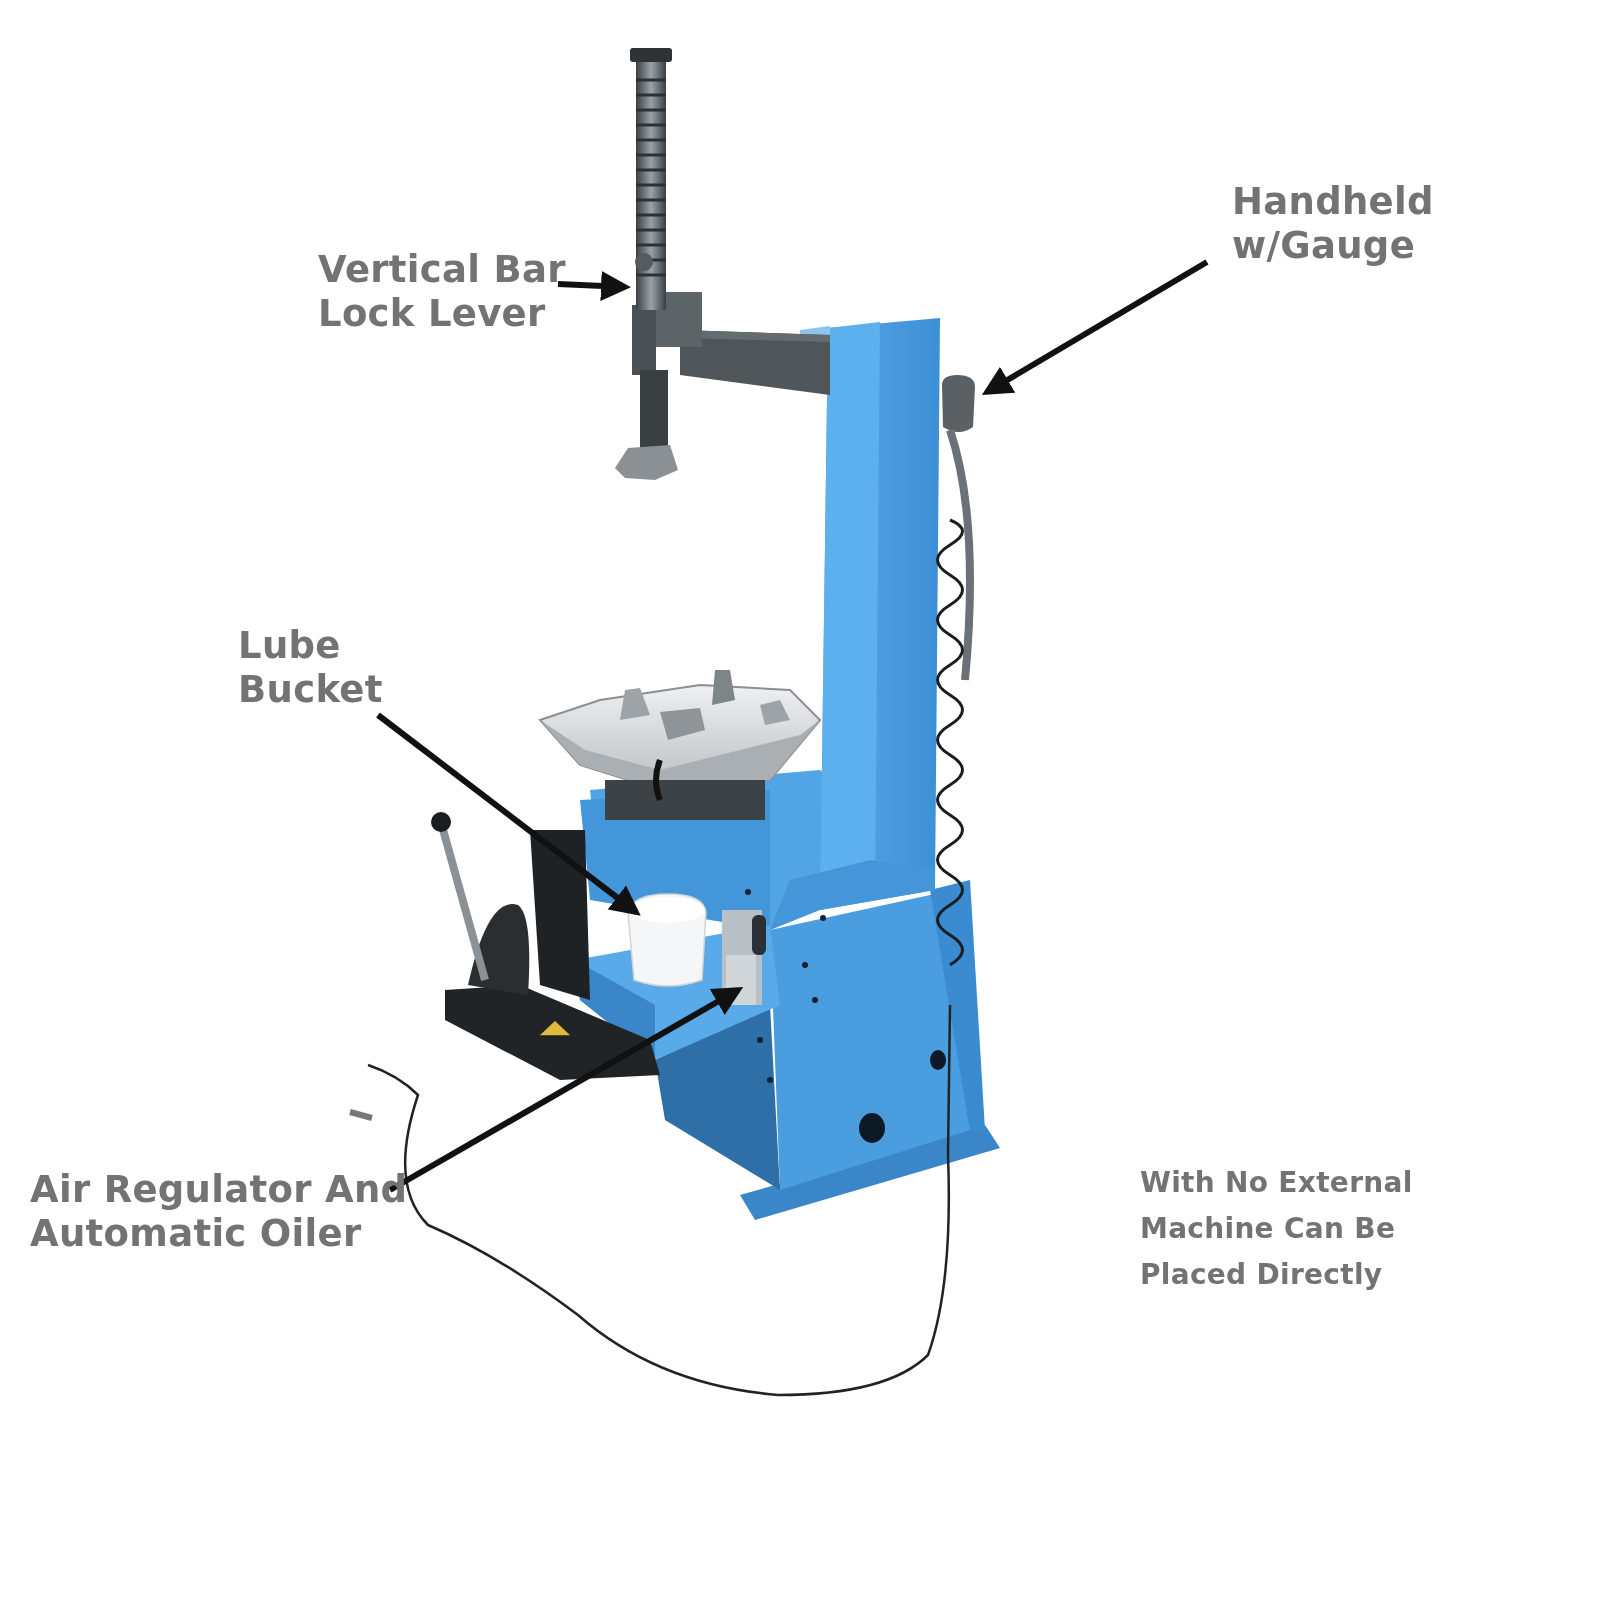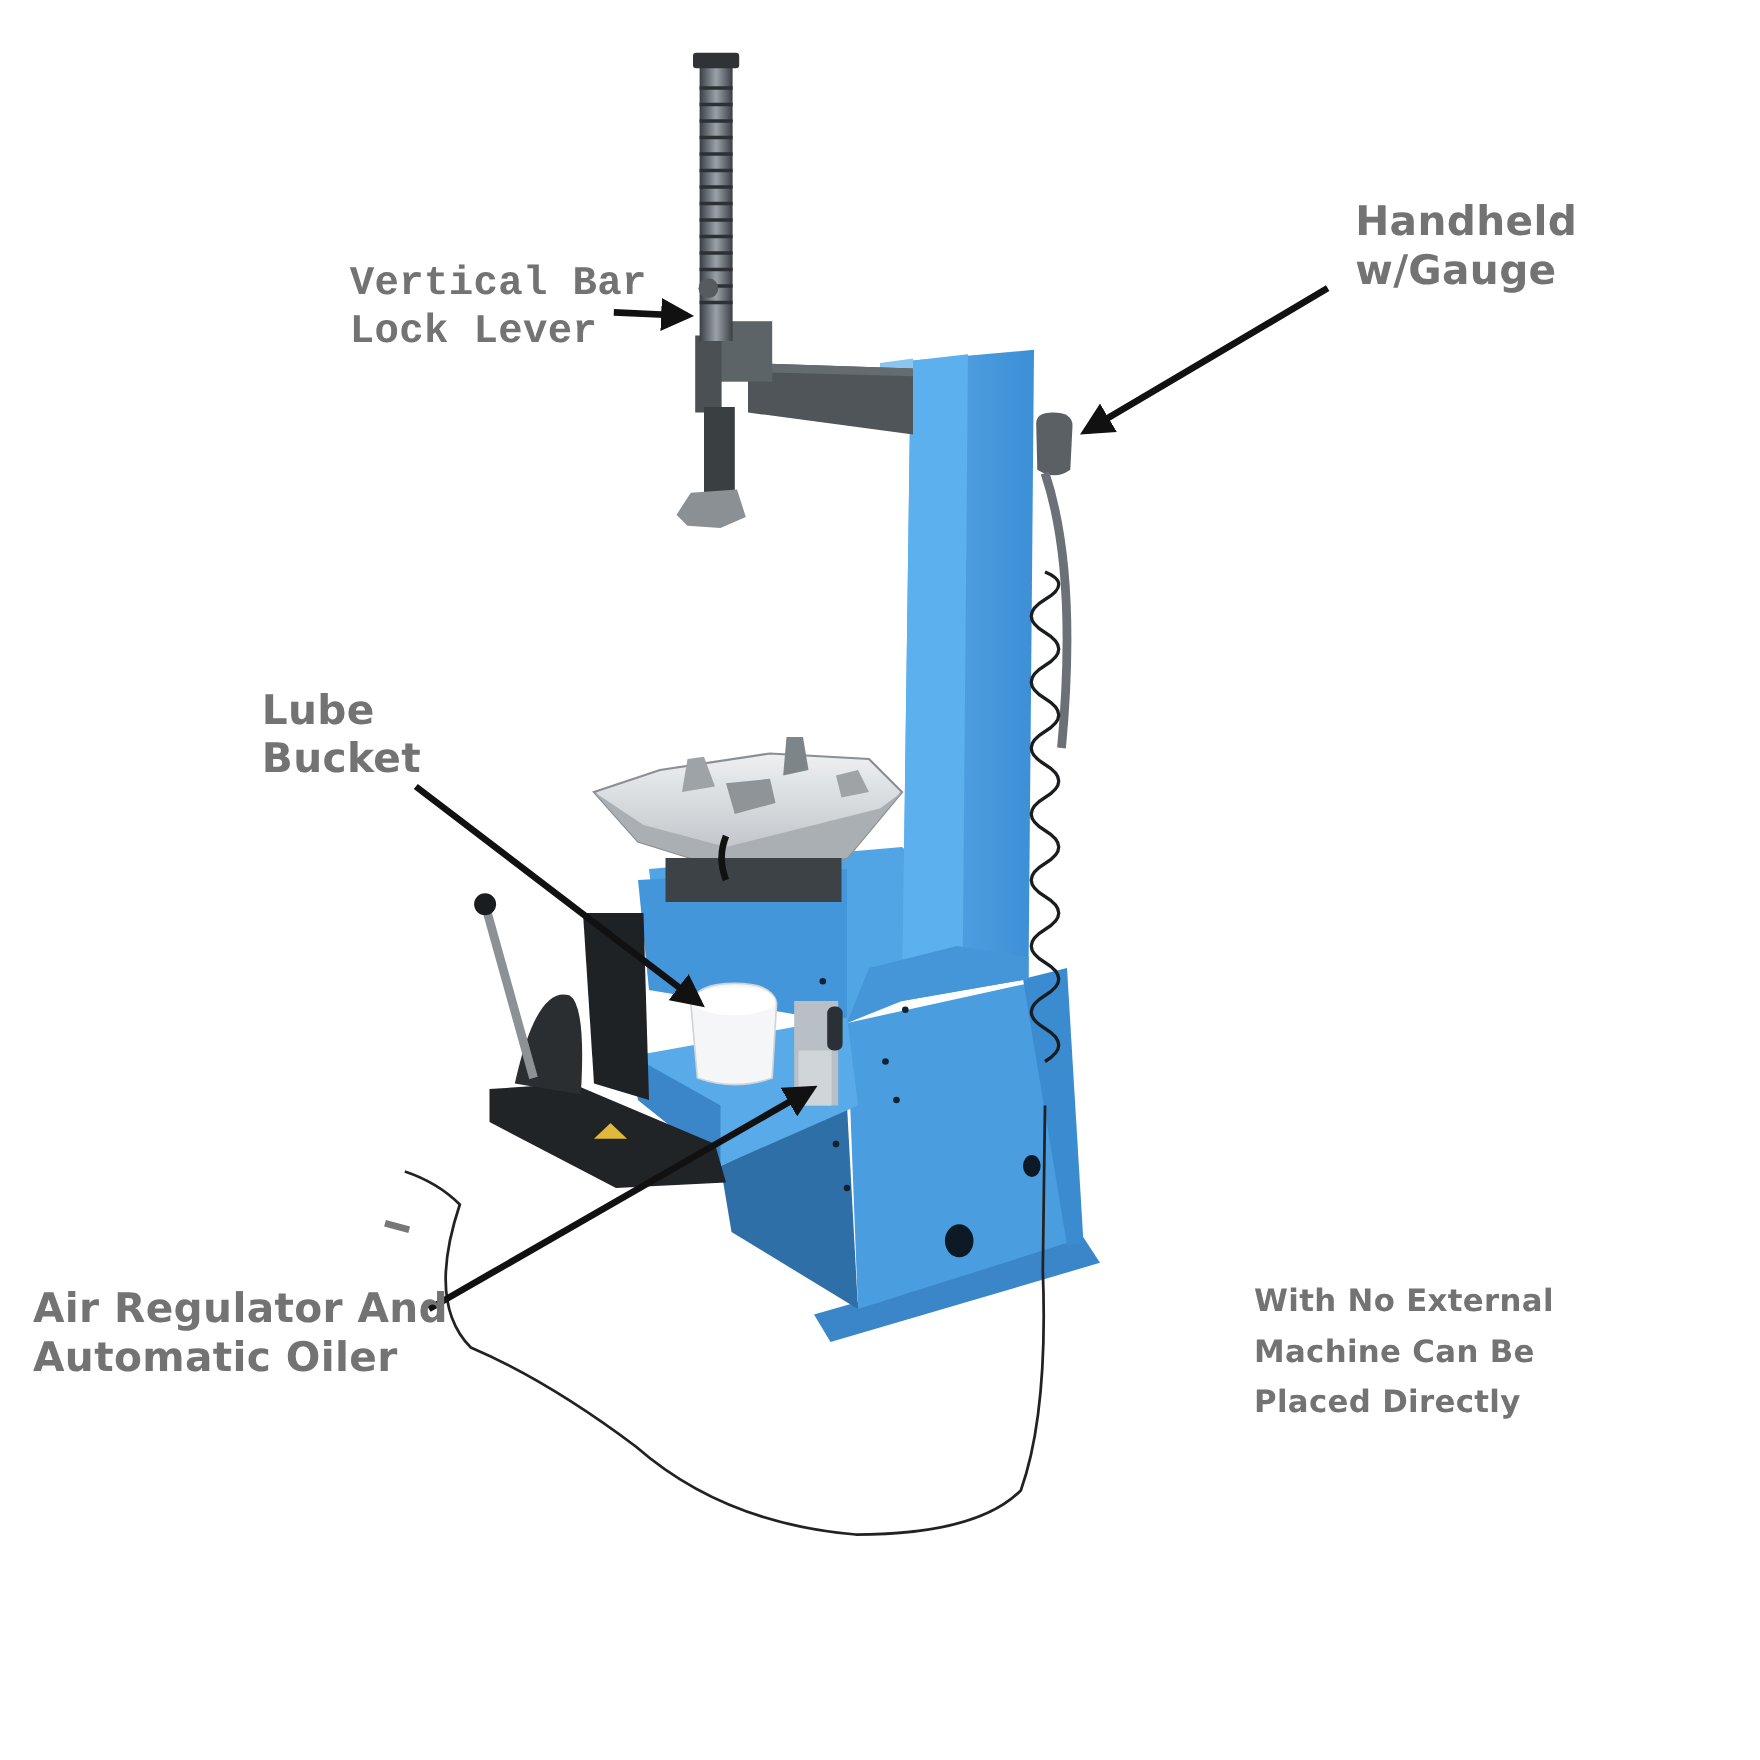--- a/index.html
+++ b/index.html
@@ -4,21 +4,21 @@
 <style>
   html, body { margin: 0; padding: 0; background: #ffffff; }
   body { width: 1600px; height: 1600px; position: relative; overflow: hidden;
          font-family: "DejaVu Sans", sans-serif; }
   .stage { position: absolute; left: 0; top: 0; width: 1600px; height: 1600px; }
   .stage svg { position: absolute; left: 0; top: 0; }
   .callout { position: absolute; color: #737373; font-weight: bold; font-size: 37px;
              line-height: 44px; text-align: left; letter-spacing: 0.3px;
              font-family: "DejaVu Sans", sans-serif; white-space: nowrap; }
   .callout span { display: block; }
-  #lbl-vertical { left: 318px; top: 236px; font-family: Liberation Mono, monospace; }
+  #lbl-vertical { left: 318px; top: 248px; }
   #lbl-inflater { left: 1232px; top: 180px; }
   #lbl-lube { left: 238px; top: 624px; }
   #lbl-regulator { left: 30px; top: 1168px; }
   #lbl-note { left: 1140px; top: 1160px; font-size: 28px; line-height: 46px; }
 </style>
 </head>
 <body>
 
 <div class="stage">
   <svg width="1600" height="1600" viewBox="0 0 1600 1600">

